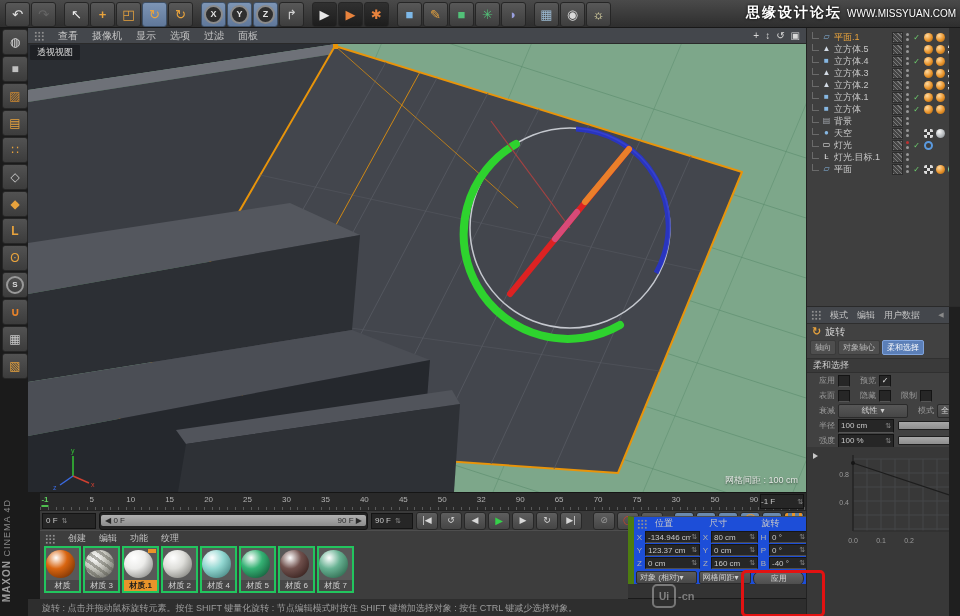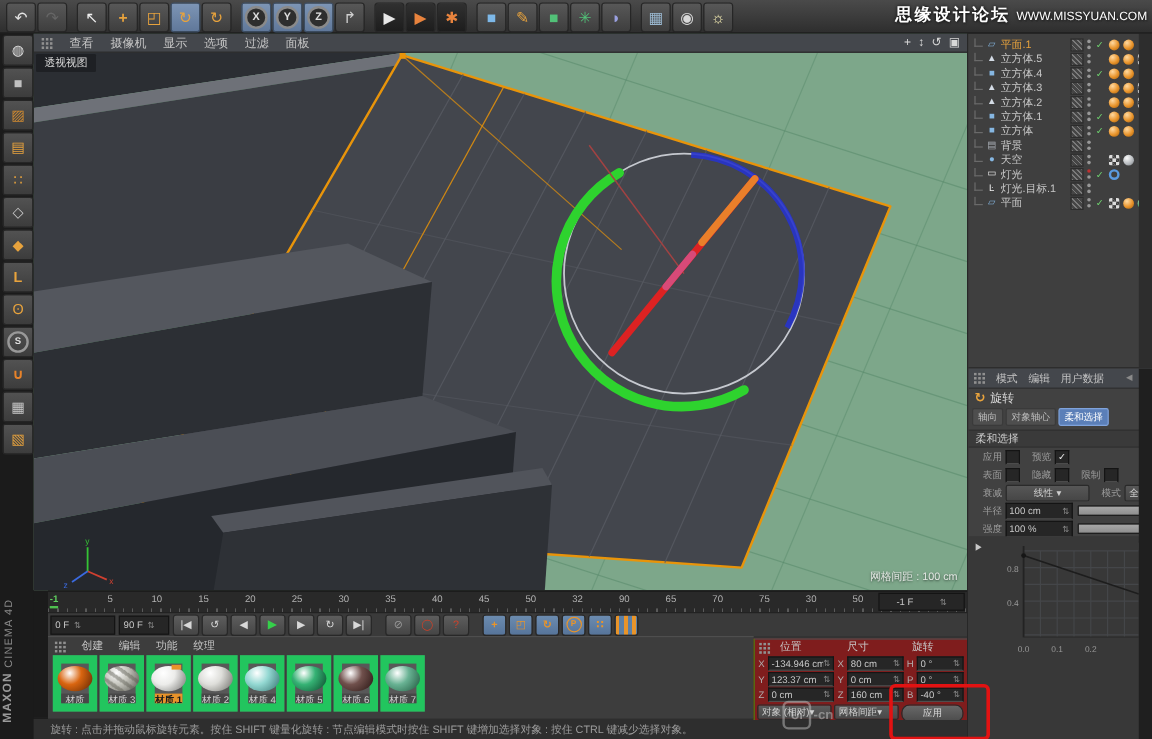--- a/index.html
+++ b/index.html
@@ -95,21 +95,21 @@
   #attr-graph{position:absolute;left:0;top:140px;width:142px;height:170px;background:#383838}
   #attr-strip{position:absolute;left:142px;top:0;width:12px;height:310px;background:#1f1f1f}
   
   #timeline{position:absolute;left:40px;top:492px;width:766px;height:18px;background:#292929;
     border-top:1px solid #151515;z-index:5}
   #timeline .ticks{position:absolute;left:0;bottom:0;width:100%;height:4px;
     background:repeating-linear-gradient(90deg,#5a5a5a 0 1px,transparent 1px 7.8px)}
   .tl-num{position:absolute;top:2px;font-size:8px;color:#b2b2b2;transform:translateX(-50%)}
   .tl-num.green{color:#5fcf5f;font-weight:bold;border-bottom:2px solid #4fbf4f;padding-bottom:1px}
   #tl-field{position:absolute;right:2px;top:1px;width:42px;height:13px;background:#262626;
-    border:1px solid #141414;font-size:8px;color:#c8c8c8;display:flex;align-items:center;padding:0 14px}
+    border:1px solid #141414;font-size:8px;color:#c8c8c8;display:flex;align-items:center;padding:0 0}
   #tl-field .sp{margin-left:auto;font-size:7px;color:#888}
   
   #transport{position:absolute;left:40px;top:510px;width:766px;height:20px;background:#3a3a3a;
     border-top:1px solid #222;display:flex;align-items:center;gap:3px;padding:0 2px;box-sizing:border-box;z-index:5}
   .tp-field{height:14px;background:#262626;border:1px solid #141414;font-size:8px;color:#c8c8c8;
     display:flex;align-items:center;padding:0 3px;flex:none}
   .tp-field .sp{margin-left:4px;font-size:7px;color:#888}
   #tp-range{flex:1;height:14px;background:#222;border:1px solid #141414;border-radius:3px;
     display:flex;align-items:center;padding:1px}
   #tp-range .bar{flex:1;height:11px;border-radius:2px;background:linear-gradient(#b0b0b0,#8c8c8c);
@@ -121,30 +121,30 @@
   .tp-btn.blue{background:linear-gradient(#6c8cb0,#56749a);color:#e8942a;width:18px;font-weight:bold}
   .tp-btn .pcircle{width:11px;height:11px;border-radius:50%;border:1.5px solid #e8942a;font-size:7px;
     display:flex;align-items:center;justify-content:center}
   .tp-keybar{width:18px;height:16px;flex:none;border:1px solid #282828;border-radius:3px;
     background:repeating-linear-gradient(90deg,#e8942a 0 3px,#5b7fa6 3px 7px)}
   
   #materials{position:absolute;left:40px;top:530px;width:588px;height:68px;background:#3d3d3d;
     border-top:1px solid #4e4e4e;z-index:5}
   #mat-menu{display:flex;align-items:center;gap:13px;height:15px;padding:0 5px;font-size:9px;color:#c4c4c4}
   #mat-row{display:flex;gap:2px;padding-left:4px}
-  .mat-tile{width:37px;height:47px;background:#585858;border:7px solid #22c55e;display:flex;
-    flex-direction:column;align-items:center;padding-top:2px;box-sizing:border-box;position:relative}
+  .mat-tile{width:37px;height:47px;background:#585858;border:2px solid #22c55e;display:flex;
+    flex-direction:column;padding-top:2px;box-sizing:border-box;position:relative}
   .mat-sph{width:29px;height:29px;border-radius:50%}
   .mat-label{margin-top:2px;font-size:8px;color:#d2d2d2;background:#474747;width:100%;text-align:center;
     height:11px;line-height:11px;overflow:hidden;white-space:nowrap}
   .mat-tile.sel .mat-label{background:#e8932a;color:#1c1c1c;font-weight:bold}
   .mat-tile.sel::after{content:"";position:absolute;right:1px;top:1px;width:8px;height:4px;background:#e8932a}
   
-  #coords{position:absolute;left:628px;top:532px;width:178px;height:68px;background:#7f1d1d;
-    border-top:1px solid #4e4e4e;border-left:1px solid #4d7c0f;box-sizing:border-box;z-index:5;overflow:hidden}
+  #coords{position:absolute;left:628px;top:516px;width:178px;height:68px;background:#1d4ed8;
+    border-top:1px solid #4e4e4e;border-left:6px solid #4d7c0f;box-sizing:border-box;z-index:5;overflow:hidden}
   #crd-head{display:flex;align-items:center;height:13px;font-size:9px;color:#c8c8c8;padding-left:3px;gap:0}
   #crd-head .h1{width:56px;margin-left:8px}.hd{width:54px}.hd2{width:46px}
   .crd-row{display:flex;align-items:center;gap:2px;padding:0 2px;margin-top:1px}
   .crd-lab{width:7px;font-size:8px;color:#b0b0b0;text-align:center;flex:none}
   .crd-box{display:flex;align-items:center;background:#262626;border:1px solid #151515;
     border-bottom-color:#4e4e4e;height:12px;font-size:8px;color:#c8c8c8;padding:0 2px;box-sizing:border-box;flex:none}
   .crd-box .v{flex:1;overflow:hidden;white-space:nowrap}
   .crd-box .sp{font-size:7px;color:#888}
   .w1{width:55px}.w2{width:47px}.w3{width:39px}
   #crd-foot{display:flex;gap:2px;padding:2px 2px 0 2px}
@@ -649,20 +649,26 @@
     <span>-1 F</span>
     <span class="sp">⇅</span>
   </div>
 </div>
 
 <div id="transport">
   <div class="tp-field" style="width:46px">
     <span>0 F</span>
     <span class="sp">⇅</span>
   </div>
+  <div id="tp-range">
+    <div class="bar">
+      <span>◀ <span>0 F</span></span>
+      <span><span>90 F</span> ▶</span>
+    </div>
+  </div>
   <div class="tp-field" style="width:34px">
     <span>90 F</span>
     <span class="sp">⇅</span>
   </div>
   <div id="tp-buttons" style="display:flex;gap:2px;align-items:center">
       <div class="tp-btn ">
         <span>|◀</span>
       </div>
       <div class="tp-btn ">
         <span>↺</span>

